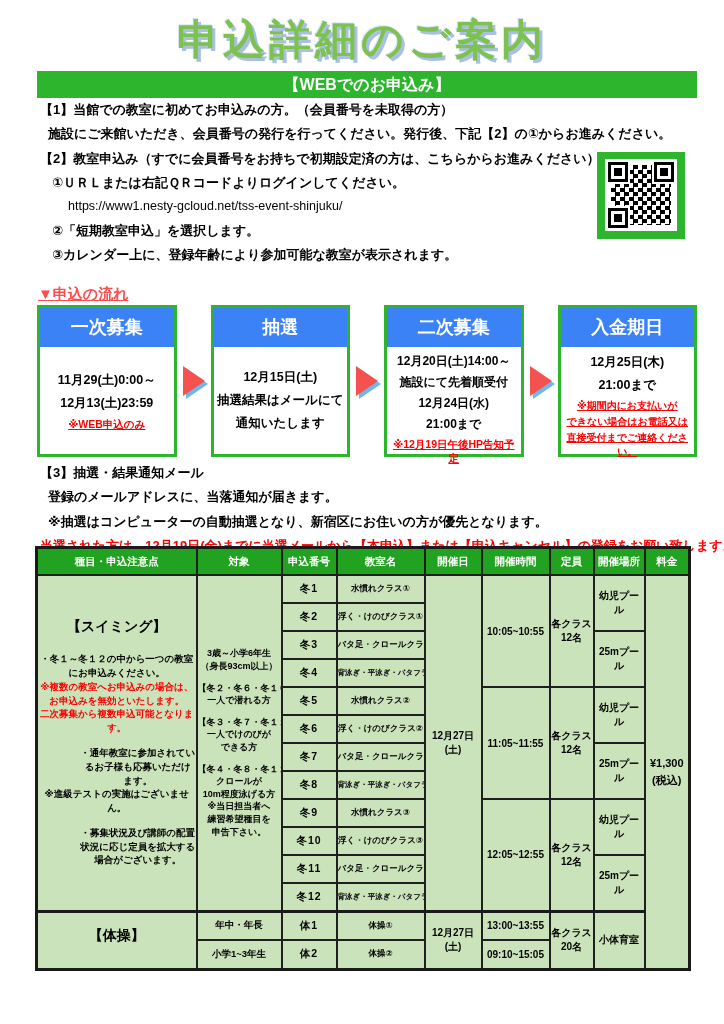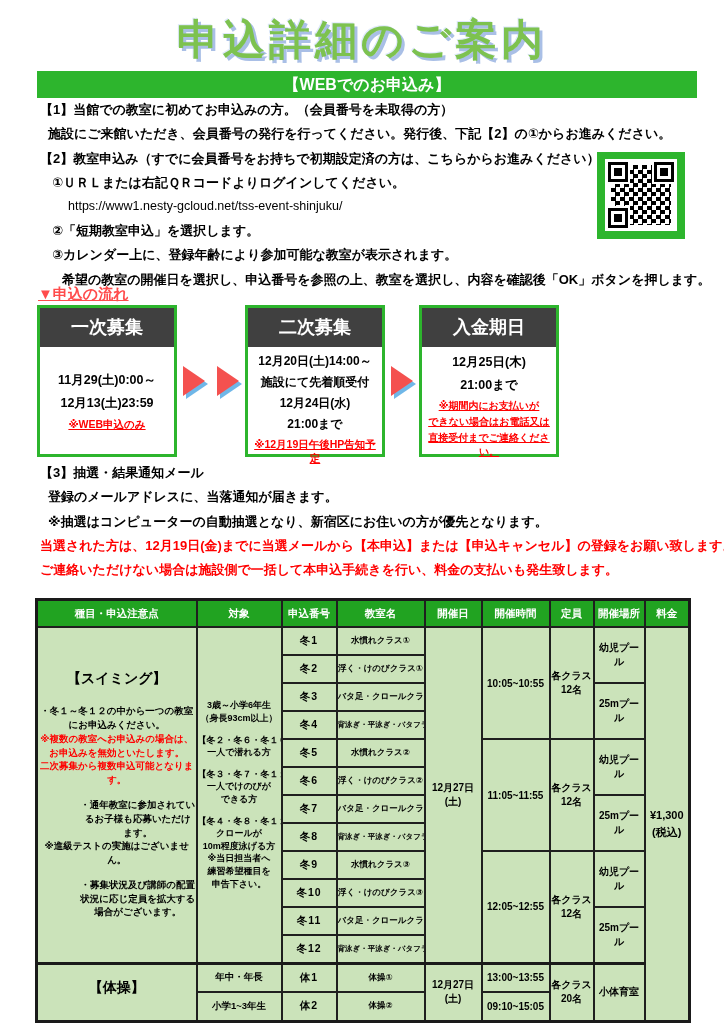--- a/index.html
+++ b/index.html
@@ -32,38 +32,38 @@
     background:conic-gradient(#000 25%,transparent 0 50%,#000 0 75%,transparent 0) 0 0/9px 9px;}
   .qr-finder{position:absolute;width:14px;height:14px;background:#fff;border:3px solid #000;box-shadow:0 0 0 2px #fff;}
   .qr-finder::after{content:"";display:block;width:8px;height:8px;background:#000;margin:3px;}
   .qr-tl{top:3px;left:3px;} .qr-tr{top:3px;right:3px;} .qr-bl{bottom:3px;left:3px;}
 
   
   .flow-heading{position:absolute;left:38px;top:285px;color:#ff4c4c;font-size:15px;font-weight:bold;
     text-decoration:underline;}
   .flow-row{position:absolute;left:37px;top:305px;width:660px;height:152px;display:flex;}
   .flow-box{width:140px;border:3px solid #2db52d;background:#fff;display:flex;flex-direction:column;box-sizing:border-box;}
-  .flow-head{background:#404040;color:#fff;font-size:18px;font-weight:bold;text-align:center;padding:7px 0 8px;}
+  .flow-head{background:#3b82f6;color:#fff;font-size:18px;font-weight:bold;text-align:center;padding:7px 0 8px;}
   .flow-body{flex:1;display:flex;flex-direction:column;justify-content:center;text-align:center;
     font-size:12.5px;font-weight:bold;padding:4px 2px;}
   .fl{margin:3px 0;}
   .flow-box.tight .fl{margin:2px 0;font-size:12px;}
   .fnote{color:#ff0000;font-size:10.5px;font-weight:bold;text-decoration:underline;margin-top:3px;}
   .fnote2{color:#ff0000;font-size:10px;font-weight:bold;text-decoration:underline;margin-top:2px;}
   .arrow{align-self:center;width:0;height:0;border-top:15px solid transparent;border-bottom:15px solid transparent;
     border-left:22px solid #f4514f;filter:drop-shadow(3px 3px 0 #6fb7e8);margin:0 6px;}
 
   
   .sec3{position:absolute;left:40px;top:466px;width:660px;font-size:13px;font-weight:bold;line-height:1.1;}
   .sec3 .ln{margin-bottom:10px;white-space:nowrap;}
   .redtext{color:#ff0000;}
   .strong{font-weight:900;}
 
   
-  table.sched{position:absolute;left:35px;top:598px;width:653px;border-collapse:collapse;table-layout:fixed;
+  table.sched{position:absolute;left:35px;top:546px;width:653px;border-collapse:collapse;table-layout:fixed;
     border:3px solid #1a1a1a;}
   table.sched th,table.sched td{border:2px solid #1f1f1f;background:#cbe3ba;text-align:center;
     vertical-align:middle;font-weight:bold;padding:0;overflow:hidden;}
   table.sched th{background:#21a321;color:#fff;font-size:10.5px;height:21px;padding:2px 0;}
   tr.swim-row{height:28px;}
   tr.gym-row{height:29px;}
   tr.gym-first td{border-top:3px solid #1a1a1a;}
   td.no-cell{font-size:10.5px;letter-spacing:1px;}
   td.name-cell{font-size:8.5px;white-space:nowrap;}
   td.name-cell.xs{font-size:7.5px;}
@@ -92,21 +92,20 @@
   <div class="banner">【WEBでのお申込み】</div>
 
   <div class="toptext">
     <div class="ln">【1】当館での教室に初めてお申込みの方。（会員番号を未取得の方）</div>
     <div class="ln ind1">施設にご来館いただき、会員番号の発行を行ってください。発行後、下記【2】の①からお進みください。</div>
     <div class="ln">【2】教室申込み（すでに会員番号をお持ちで初期設定済の方は、こちらからお進みください）</div>
     <div class="ln ind2">①ＵＲＬまたは右記ＱＲコードよりログインしてください。</div>
     <div class="ln ind3">https://www1.nesty-gcloud.net/tss-event-shinjuku/</div>
     <div class="ln ind2">②「短期教室申込」を選択します。</div>
     <div class="ln ind2">③カレンダー上に、登録年齢により参加可能な教室が表示されます。</div>
-    <div class="ln ind4">希望の教室の開催日を選択し、申込番号を参照の上、教室を選択し、内容を確認後「OK」ボタンを押します。</div>
   </div>
 
   <div class="qr-wrap">
     <div class="qr-bodybox">
       <div class="qr-code">
         <div class="qr-noise"></div>
         <div class="qr-finder qr-tl"></div>
         <div class="qr-finder qr-tr"></div>
         <div class="qr-finder qr-bl"></div>
       </div>
@@ -118,20 +117,28 @@
   <div class="flow-row">
     <div class="flow-box">
       <div class="flow-head">一次募集</div>
       <div class="flow-body">
         <div class="fl">11月29(土)0:00～</div>
         <div class="fl">12月13(土)23:59</div>
         <div class="fnote">※WEB申込のみ</div>
       </div>
     </div>
     <div class="arrow"></div>
+    <div class="flow-box">
+      <div class="flow-head">抽選</div>
+      <div class="flow-body">
+        <div class="fl">12月15日(土)</div>
+        <div class="fl">抽選結果はメールにて</div>
+        <div class="fl">通知いたします</div>
+      </div>
+    </div>
     <div class="arrow"></div>
     <div class="flow-box tight">
       <div class="flow-head">二次募集</div>
       <div class="flow-body">
         <div class="fl">12月20日(土)14:00～</div>
         <div class="fl">施設にて先着順受付</div>
         <div class="fl">12月24日(水)</div>
         <div class="fl">21:00まで</div>
         <div class="fnote">※12月19日午後HP告知予定</div>
       </div>

